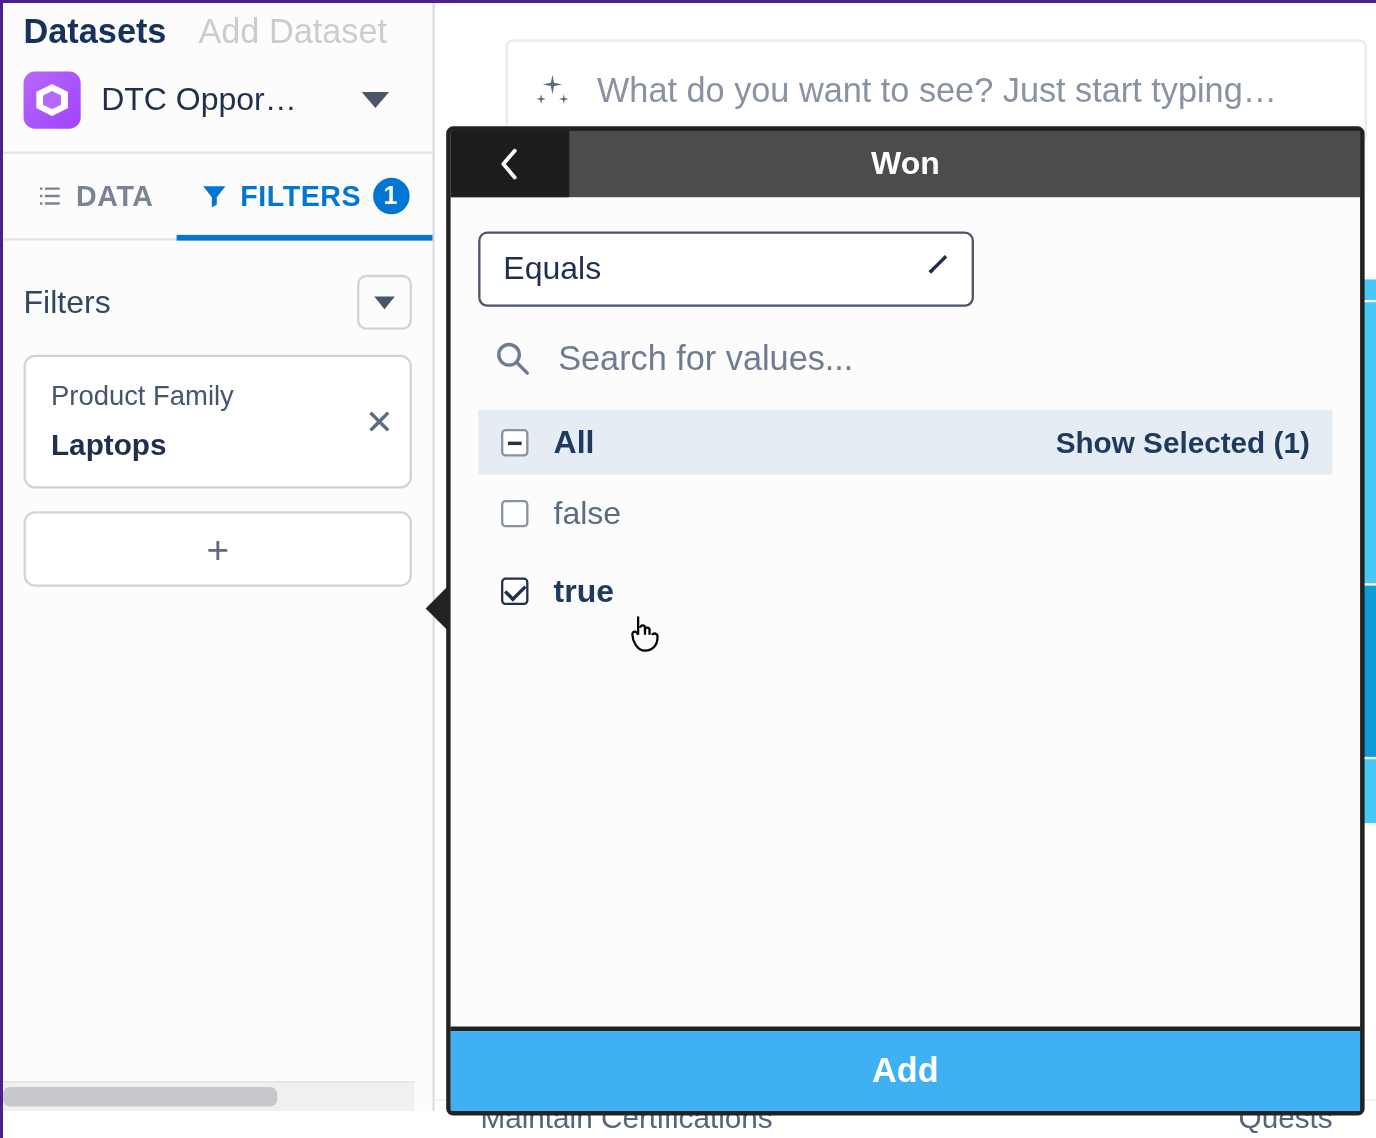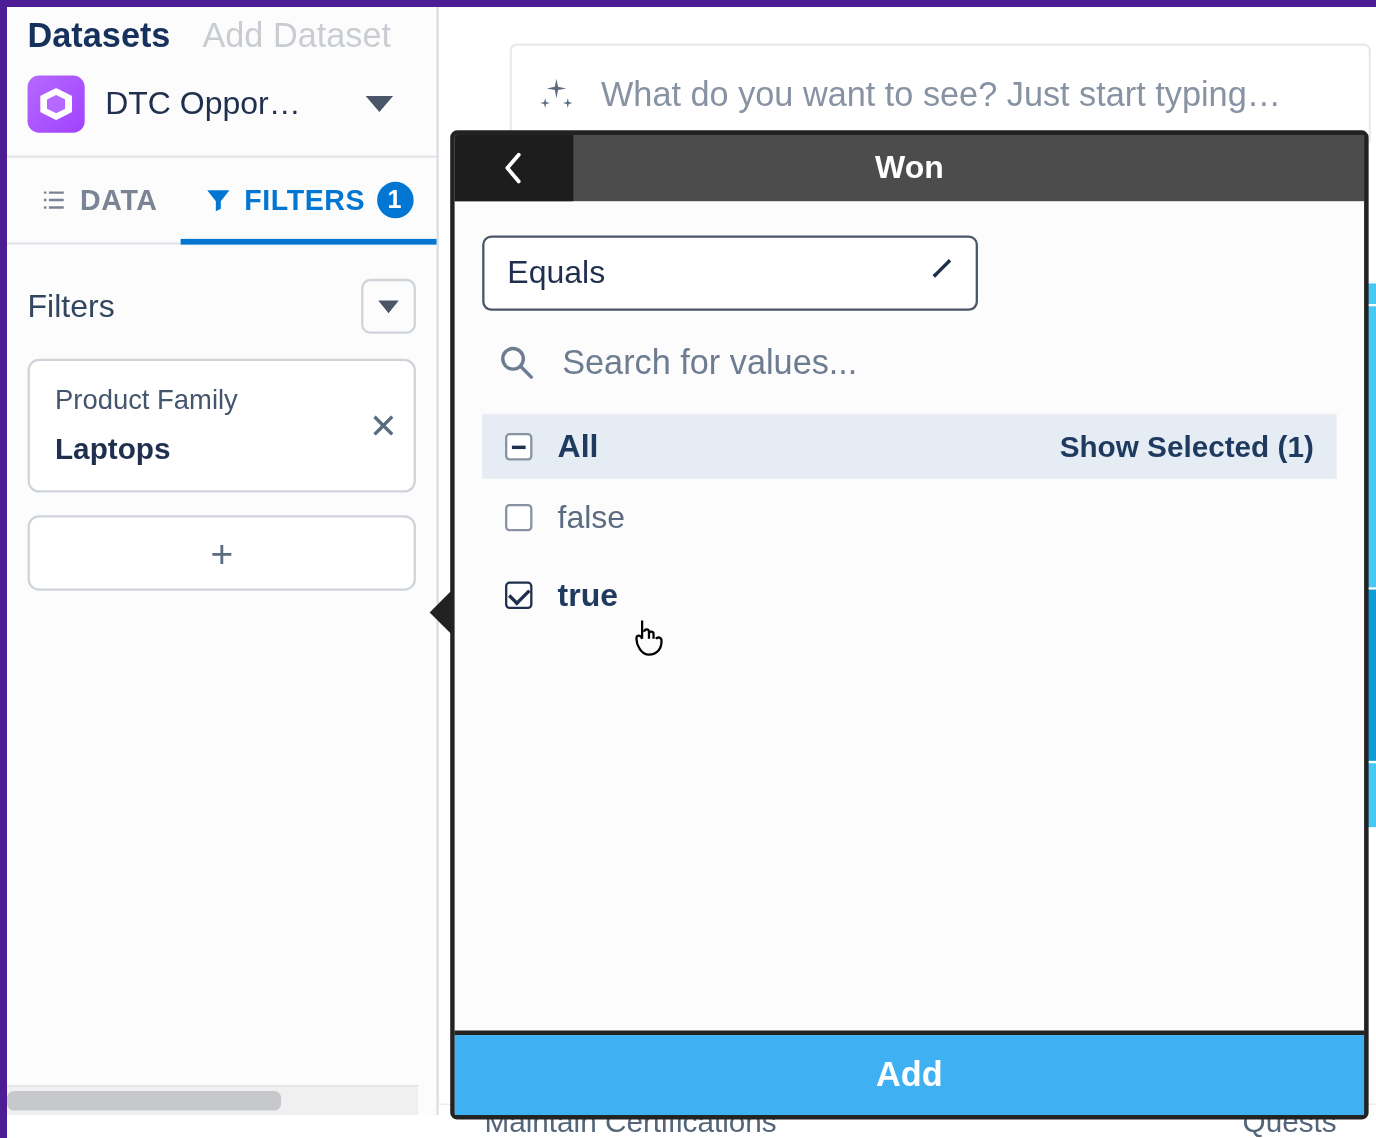--- a/index.html
+++ b/index.html
@@ -8,21 +8,21 @@
     font-family: -apple-system, BlinkMacSystemFont, "Segoe UI", Arial, sans-serif;
     background: #f7f8f9;
     color: #16325c;
     position: relative;
   }
   .frame {
     position: absolute;
     top: 0; left: 0;
     width: 1376px; height: 1138px;
     background: #fdfdfd;
-    border: 7px solid #4c1d95;
+    border: 3px solid #4c1d95;
   }
 
   
   .scale {
     transform-origin: top left;
     transform: scale(1.1423);
     width: 1204px;
     height: 996px;
     position: relative;
     background: #fff;

